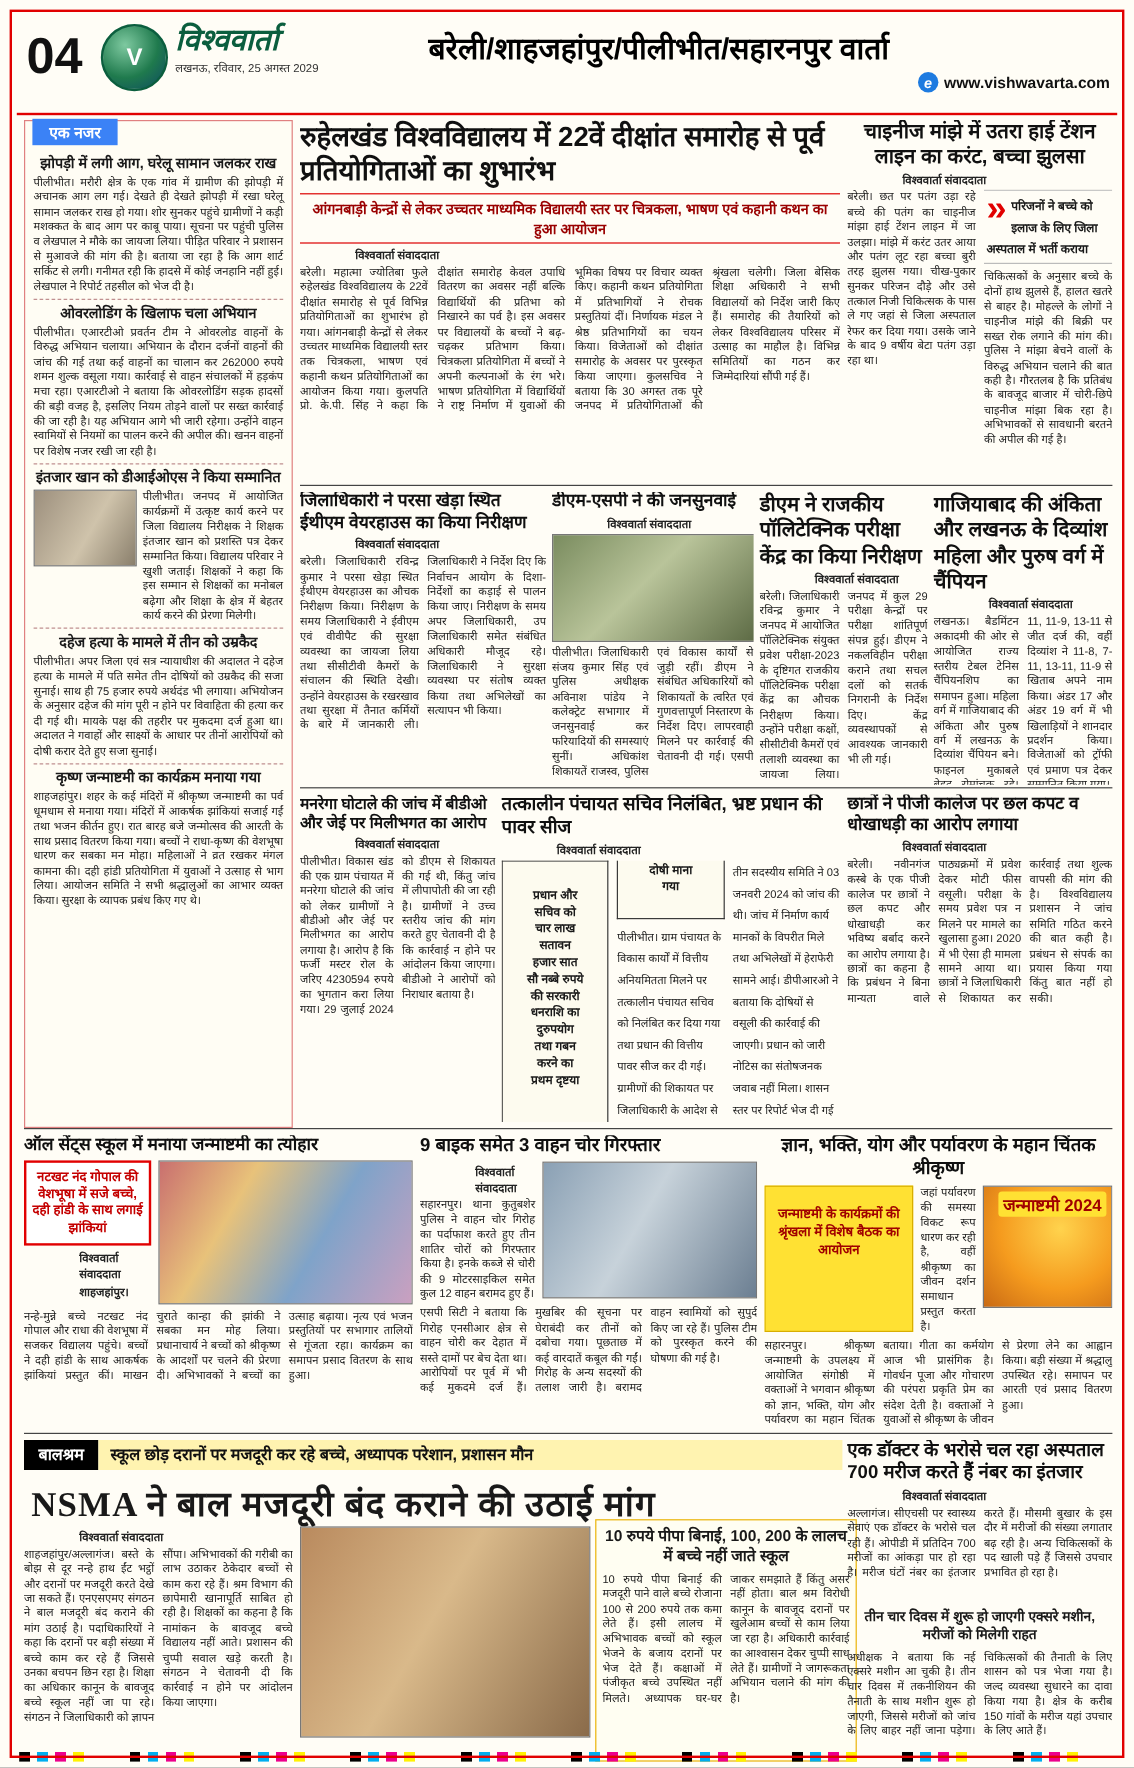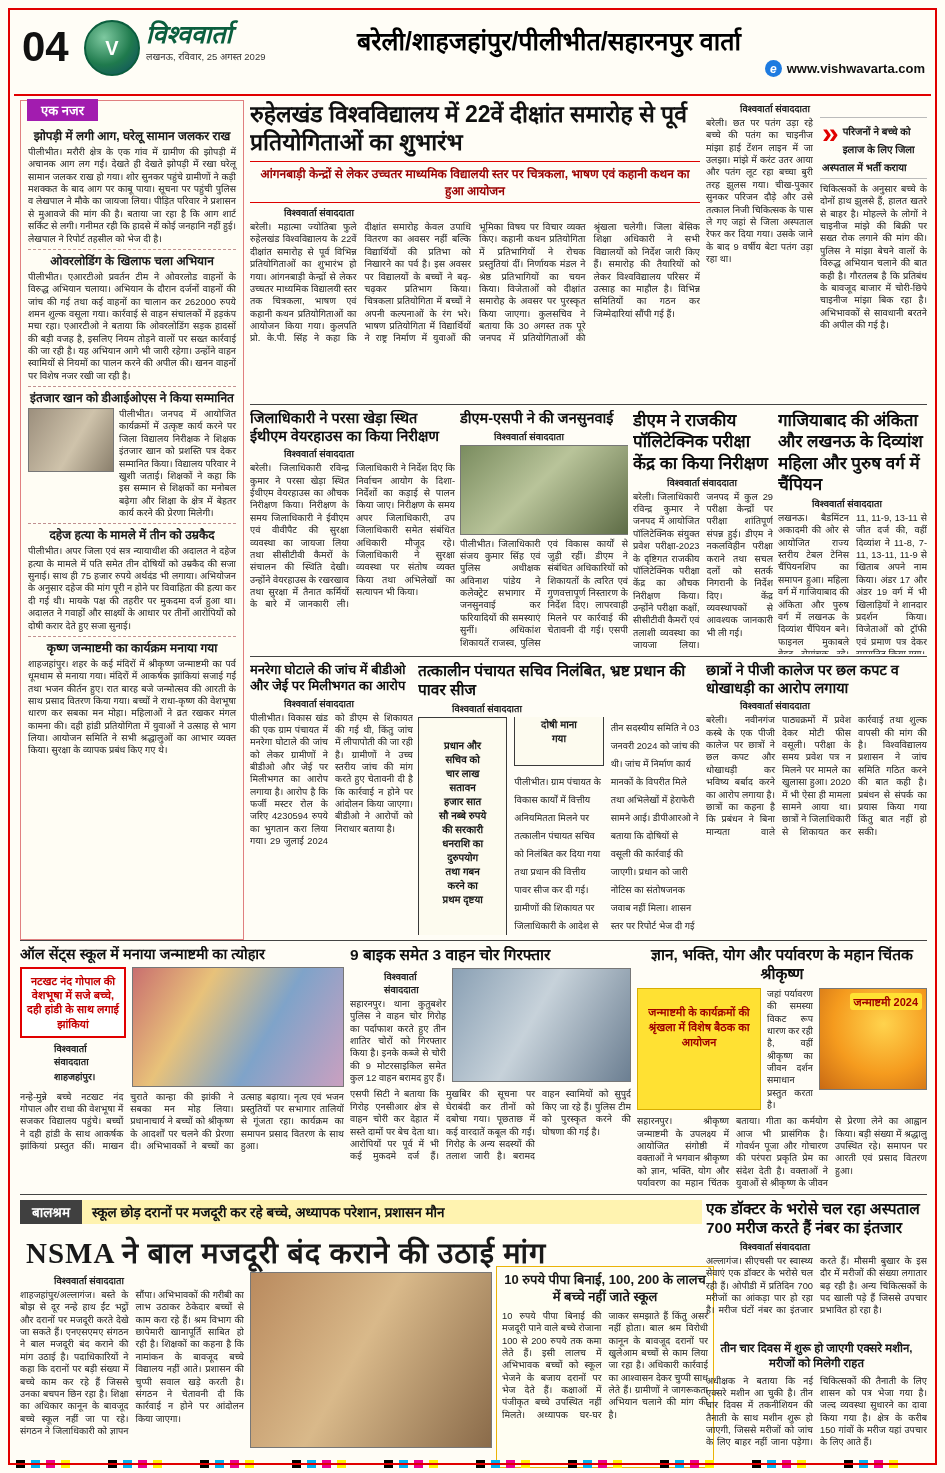--- a/index.html
+++ b/index.html
@@ -11,64 +11,64 @@
   .hl{font-weight:bold;color:#101010;}
   .lead-h{font-size:23px;line-height:1.22;}
   .h17{font-size:17px;line-height:1.22;text-align:center;}
   .h16{font-size:15.5px;line-height:1.22;}
   .h15{font-size:14.5px;line-height:1.22;}
   .h13{font-size:13px;line-height:1.25;}
   .h12{font-size:17px;line-height:1.25;}
   .lead-sub{font-size:12px;color:#9a0000;font-weight:bold;text-align:center;
             border-top:1px solid #d00;border-bottom:1px solid #d00;padding:3px 2px;margin:5px 0 3px;}
   .body{font-size:9.3px;line-height:1.33;text-align:justify;color:#1c1c1c;}
-  .byline{font-size:9.5px;font-weight:bold;color:#222;margin:2px 4px;padding-left:30px;}
+  .byline{font-size:9.5px;font-weight:bold;color:#222;margin:2px 16px;padding-left:30px;}
   .cols2{column-count:2;column-gap:7px;}
   .cols3{column-count:3;column-gap:7px;}
   .cols4{column-count:4;column-gap:8px;}
   .photo{border:1px solid #777;position:relative;overflow:hidden;}
   .pull{border:1px solid #bbb;border-left:none;border-right:none;padding:3px 2px;margin-bottom:4px;}
   .qm{color:#e10000;font-size:30px;font-weight:bold;float:left;line-height:.8;margin-right:4px;}
   .qt{font-size:10px;font-weight:bold;line-height:1.3;}
   .hibox{border:1.5px solid #3a3a3a;background:#fdfbef;padding:20px;font-size:10px;font-weight:bold;
          text-align:center;margin:0 0 5px 0;break-inside:avoid;}
   .redbox{border:2px solid #e10000;color:#c40000;font-weight:bold;font-size:11px;line-height:1.3;
           padding:5px 4px;text-align:center;background:#fff;}
   .yellowbox{background:#ffe133;border:1px solid #d8ae00;color:#a00000;font-weight:bold;font-size:11px;
              line-height:1.35;padding:16px 5px;text-align:center;}
   .nazar{border:1px solid #e08080;background:#fffdf4;}
-  .nz-head{position:absolute;top:-2px;left:6px;background:#a21caf;color:#fff;font-weight:bold;
+  .nz-head{position:absolute;top:-2px;left:6px;background:#3b82f6;color:#fff;font-weight:bold;
            font-size:13px;padding:2px 14px;}
   .nz-inner{padding:24px 7px 4px 7px;}
   .nz-item{border-bottom:1px dashed #c09090;padding:4px 0;}
   .nz-item:last-child{border-bottom:none;}
   .nz-h{font-size:12px;font-weight:bold;text-align:center;margin-bottom:2px;line-height:1.25;}
   .hline{position:absolute;height:1px;background:#444;}
-  .bs-label{background:#404040;color:#fff;font-weight:bold;font-size:13.5px;padding:3px 12px;flex:none;font-family:Liberation Mono, monospace;}
+  .bs-label{background:#000000;color:#fff;font-weight:bold;font-size:13.5px;padding:3px 12px;flex:none;font-family:Liberation Mono, monospace;}
   .bs-strip{background:#fff3b0;color:#111;font-weight:bold;font-size:13.5px;padding:3px 10px;flex:1;}
   .nsma-h{font-size:29px;font-weight:bold;font-family:"Liberation Serif",serif;letter-spacing:1px;}
   .peepa{border:1px solid #eab308;padding:5px;background:#fffef2;}
   .peepa-h{font-size:13px;font-weight:bold;text-align:center;line-height:1.3;margin-bottom:4px;}
   .subhead{font-size:11.5px;font-weight:bold;text-align:center;margin:4px 0;line-height:1.3;}
   .brand{font-size:25px;font-weight:bold;font-style:italic;color:#0b5e3e;line-height:1;}
   .dateline{font-size:9.5px;color:#333;margin-top:3px;}
   .masthead{font-size:25px;font-weight:bold;color:#000;text-align:center;line-height:1.1;}
   .pagenum{font-size:42px;font-weight:bold;color:#111;line-height:1;}
   .website{font-size:13px;font-weight:bold;color:#111;display:flex;align-items:center;gap:5px;}
   .eicon{display:inline-flex;align-items:center;justify-content:center;width:17px;height:17px;border-radius:50%;
          background:#1e7be0;color:#fff;font-size:12px;font-weight:bold;font-style:italic;}
   .logo{width:52px;height:52px;border-radius:50%;border:2px solid #0b5e3e;
         background:radial-gradient(circle at 35% 30%,#7ec9a0,#1f7a4d 55%,#0d4a63);
         display:flex;align-items:center;justify-content:center;color:#fff;font-weight:bold;font-size:20px;}
   .regmarks{background:repeating-linear-gradient(90deg,
       #000 0 9px, transparent 9px 15px,
       #00aeef 15px 24px, transparent 24px 30px,
       #ec008c 30px 39px, transparent 39px 45px,
       #fff200 45px 54px, transparent 54px 92px);}
-  .img-label{position:absolute;top:4px;right:4px;background:#ffe133;color:#a00000;font-size:11px;
+  .img-label{position:absolute;top:4px;right:4px;background:#ffe133;color:#a00000;font-size:14px;
              font-weight:bold;padding:1px 4px;border-radius:3px;}
   .header{border-bottom:2px solid #e10000;}
 </style>
 </head>
 <body>
 
 <div class="sheet">
 
   <div class="abs header" style="left:14px;top:12px;width:917px;height:82px;">
     <div class="abs pagenum" style="left:8px;top:14px;">04</div>
@@ -119,20 +119,21 @@
   </div>
 
   <div class="abs art" style="left:250px;top:100px;width:450px;height:302px;">
     <div class="hl lead-h">रुहेलखंड विश्वविद्यालय में 22वें दीक्षांत समारोह से पूर्व प्रतियोगिताओं का शुभारंभ</div>
     <div class="lead-sub">आंगनबाड़ी केन्द्रों से लेकर उच्चतर माध्यमिक विद्यालयी स्तर पर चित्रकला, भाषण एवं कहानी कथन का हुआ आयोजन</div>
     <div class="byline">विश्ववार्ता संवाददाता</div>
     <div class="body cols4" style="height:178px;overflow:hidden;">बरेली। महात्मा ज्योतिबा फुले रुहेलखंड विश्वविद्यालय के 22वें दीक्षांत समारोह से पूर्व विभिन्न प्रतियोगिताओं का शुभारंभ हो गया। आंगनबाड़ी केन्द्रों से लेकर उच्चतर माध्यमिक विद्यालयी स्तर तक चित्रकला, भाषण एवं कहानी कथन प्रतियोगिताओं का आयोजन किया गया। कुलपति प्रो. के.पी. सिंह ने कहा कि दीक्षांत समारोह केवल उपाधि वितरण का अवसर नहीं बल्कि विद्यार्थियों की प्रतिभा को निखारने का पर्व है। इस अवसर पर विद्यालयों के बच्चों ने बढ़-चढ़कर प्रतिभाग किया। चित्रकला प्रतियोगिता में बच्चों ने अपनी कल्पनाओं के रंग भरे। भाषण प्रतियोगिता में विद्यार्थियों ने राष्ट्र निर्माण में युवाओं की भूमिका विषय पर विचार व्यक्त किए। कहानी कथन प्रतियोगिता में प्रतिभागियों ने रोचक प्रस्तुतियां दीं। निर्णायक मंडल ने श्रेष्ठ प्रतिभागियों का चयन किया। विजेताओं को दीक्षांत समारोह के अवसर पर पुरस्कृत किया जाएगा। कुलसचिव ने बताया कि 30 अगस्त तक पूरे जनपद में प्रतियोगिताओं की श्रृंखला चलेगी। जिला बेसिक शिक्षा अधिकारी ने सभी विद्यालयों को निर्देश जारी किए हैं। समारोह की तैयारियों को लेकर विश्वविद्यालय परिसर में उत्साह का माहौल है। विभिन्न समितियों का गठन कर जिम्मेदारियां सौंपी गई हैं।</div>
   </div>
 
   <div class="abs art" style="left:706px;top:100px;width:221px;height:302px;">
+    <div class="hl h17">चाइनीज मांझे में उतरा हाई टेंशन लाइन का करंट, बच्चा झुलसा</div>
     <div class="byline">विश्ववार्ता संवाददाता</div>
     <div style="display:flex;gap:7px;height:232px;overflow:hidden;">
       <div class="body" style="flex:1;">बरेली। छत पर पतंग उड़ा रहे बच्चे की पतंग का चाइनीज मांझा हाई टेंशन लाइन में जा उलझा। मांझे में करंट उतर आया और पतंग लूट रहा बच्चा बुरी तरह झुलस गया। चीख-पुकार सुनकर परिजन दौड़े और उसे तत्काल निजी चिकित्सक के पास ले गए जहां से जिला अस्पताल रेफर कर दिया गया। उसके जाने के बाद 9 वर्षीय बेटा पतंग उड़ा रहा था।</div>
       <div style="flex:1;">
         <div class="pull">
           <span class="qm">»</span>
           <span class="qt">परिजनों ने बच्चे को इलाज के लिए जिला अस्पताल में भर्ती कराया</span>
         </div>
         <div class="body">चिकित्सकों के अनुसार बच्चे के दोनों हाथ झुलसे हैं, हालत खतरे से बाहर है। मोहल्ले के लोगों ने चाइनीज मांझे की बिक्री पर सख्त रोक लगाने की मांग की। पुलिस ने मांझा बेचने वालों के विरुद्ध अभियान चलाने की बात कही है। गौरतलब है कि प्रतिबंध के बावजूद बाजार में चोरी-छिपे चाइनीज मांझा बिक रहा है। अभिभावकों से सावधानी बरतने की अपील की गई है।</div>
       </div>

